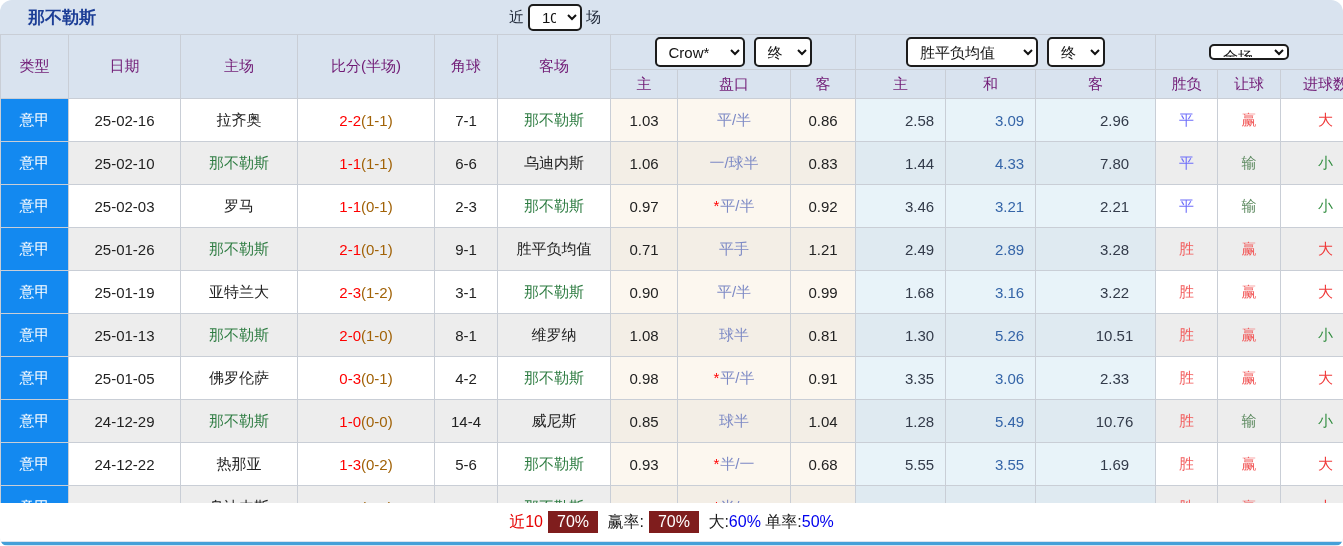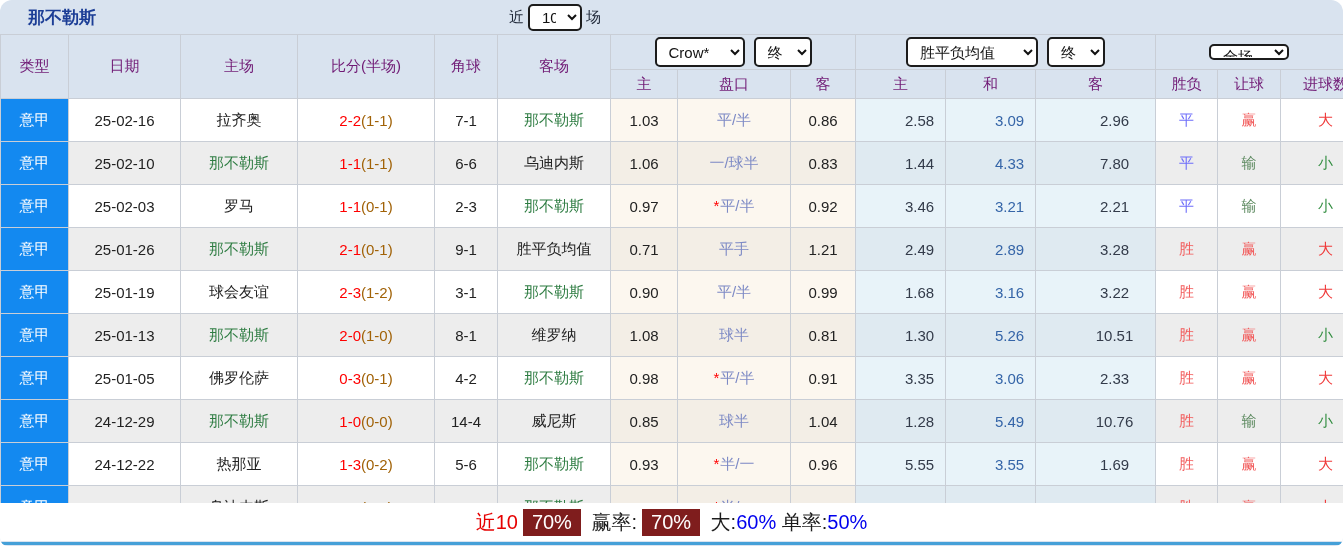--- a/index.html
+++ b/index.html
@@ -46,21 +46,21 @@
   .half{color:#a16207;}
   .star{color:#f00;margin-right:1px;}
   .line{color:#7d8ac5;}
   .t-win{color:#f25b5b;}
   .t-draw{color:#6f6ffa;}
   .t-lose{color:#5d8a60;}
   .t-big{color:#f03b3b;}
   .t-small{color:#2f8c3e;}
   
   .footer{position:absolute;left:0;right:0;top:503px;height:38px;background:#fff;
-          display:flex;align-items:center;justify-content:center;font-size:20px;color:#1c1c1c;text-align:right;}
+          display:flex;align-items:center;justify-content:center;font-size:16px;color:#1c1c1c;text-align:right;}
   .footer span{white-space:pre;}
   .red-txt{color:#e60000;}
   .blue-txt{color:#0000ee;}
   .badge{background:#7f1d1d;color:#fff;padding:2px 9px;margin:0 5px;}
   .bottom-line{position:absolute;left:0;right:0;bottom:1px;height:3px;background:#45a0d8;}
 </style>
 </head>
 <body>
 
 <div class="page">
@@ -208,21 +208,21 @@
             <td class="c-mean">2.49</td>
             <td class="c-mean c-draw">2.89</td>
             <td class="c-mean">3.28</td>
             <td class="c-res t-win">胜</td>
             <td class="c-res t-win">赢</td>
             <td class="c-res t-big">大</td>
           </tr>
           <tr>
             <td class="c-league">意甲</td>
             <td class="c-date">25-01-19</td>
-            <td class="c-team"><span class="">球会友谊</span></td>
+            <td class="c-team"><span class="">亚特兰大</span></td>
             <td class="c-score"><span class="score-red">2-3</span><span class="half">(1-2)</span></td>
             <td class="c-corner">3-1</td>
             <td class="c-team"><span class="team-green">那不勒斯</span></td>
             <td class="c-crow">0.90</td>
             <td class="c-crow"><span class="line">平/半</span></td>
             <td class="c-crow">0.99</td>
             <td class="c-mean">1.68</td>
             <td class="c-mean c-draw">3.16</td>
             <td class="c-mean">3.22</td>
             <td class="c-res t-win">胜</td>
@@ -282,21 +282,21 @@
           </tr>
           <tr>
             <td class="c-league">意甲</td>
             <td class="c-date">24-12-22</td>
             <td class="c-team"><span class="">热那亚</span></td>
             <td class="c-score"><span class="score-red">1-3</span><span class="half">(0-2)</span></td>
             <td class="c-corner">5-6</td>
             <td class="c-team"><span class="team-green">那不勒斯</span></td>
             <td class="c-crow">0.93</td>
             <td class="c-crow"><span class="star">*</span><span class="line">半/一</span></td>
-            <td class="c-crow">0.96</td>
+            <td class="c-crow">0.68</td>
             <td class="c-mean">5.55</td>
             <td class="c-mean c-draw">3.55</td>
             <td class="c-mean">1.69</td>
             <td class="c-res t-win">胜</td>
             <td class="c-res t-win">赢</td>
             <td class="c-res t-big">大</td>
           </tr>
           <tr>
             <td class="c-league">意甲</td>
             <td class="c-date">24-12-15</td>

